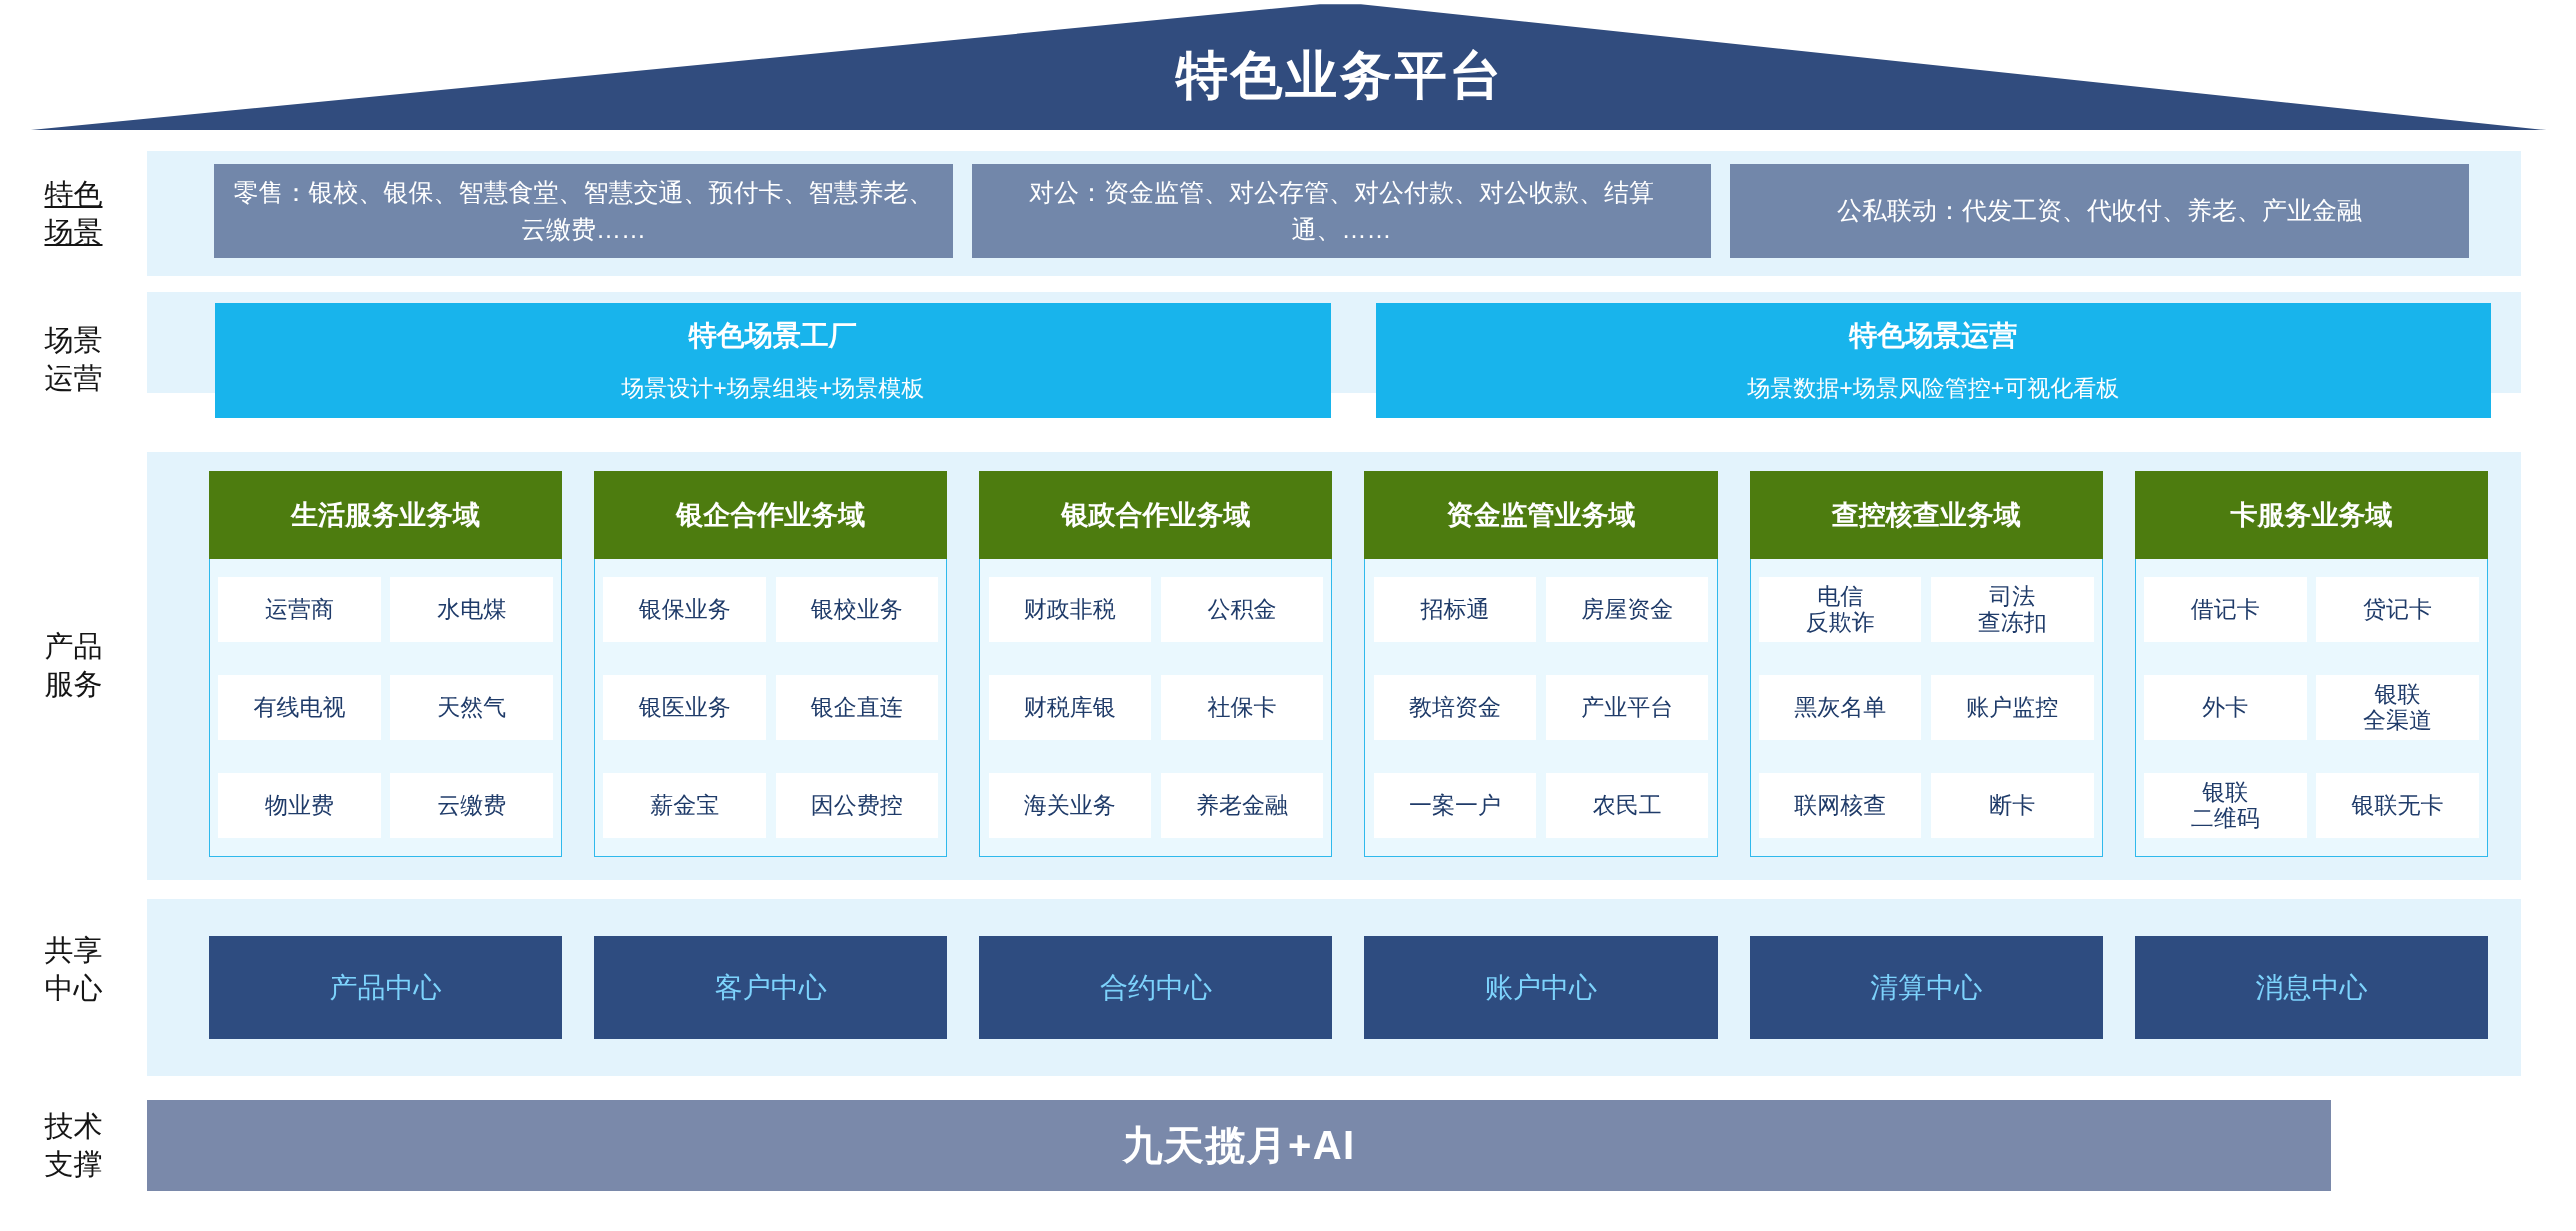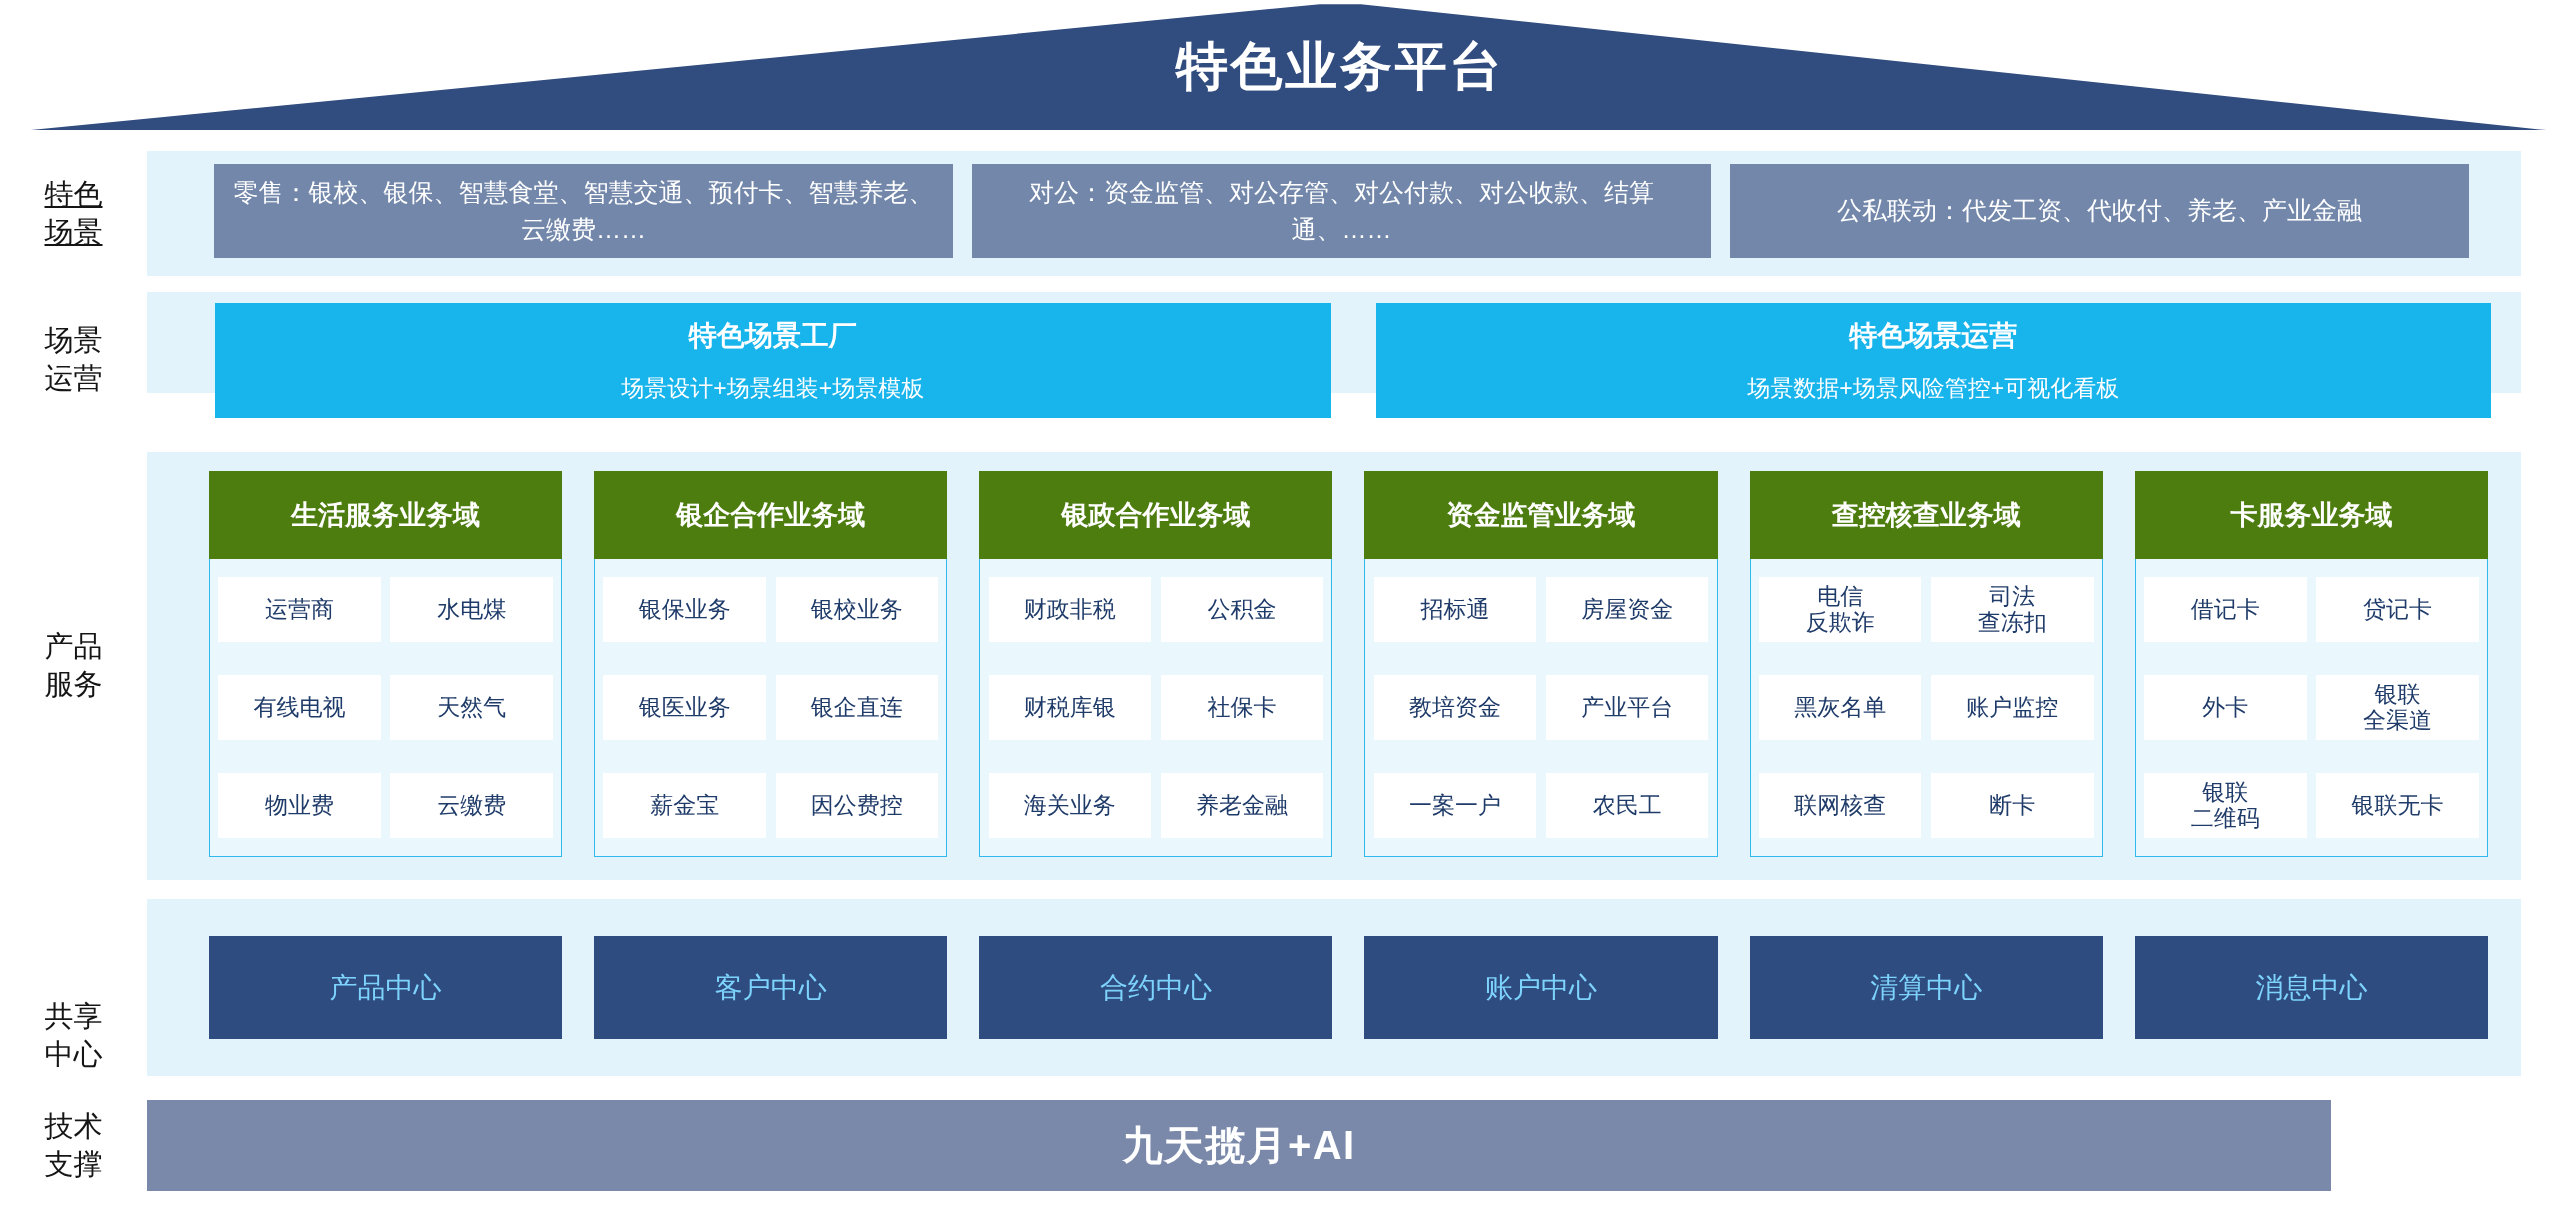--- a/index.html
+++ b/index.html
@@ -7,35 +7,35 @@
     width:2576px;height:1232px;position:relative;background:#ffffff;
     font-family:"Liberation Sans","DejaVu Sans",sans-serif;
     overflow:hidden;
   }
   .pre{white-space:pre-line;}
 
   
   .roof{position:absolute;left:0;top:0;width:2576px;height:137px;}
   .roof svg{display:block;}
   .roof-title{
-    position:absolute;left:1340px;top:32px;transform:translateX(-50%);
+    position:absolute;left:1340px;top:41px;transform:translateX(-50%);
     color:#ffffff;font-size:52px;font-weight:bold;letter-spacing:2.7px;white-space:nowrap;
   }
 
   
   .row-label{
     position:absolute;left:0;width:147px;
     display:flex;align-items:center;justify-content:center;
     color:#151515;font-size:29px;font-weight:500;line-height:1.3;
     text-align:center;
   }
   .lbl1{top:151px;height:125px;text-decoration:underline;}
   .lbl2{top:292px;height:135px;}
   .lbl3{top:452px;height:428px;}
-  .lbl4{top:947px;height:177px;}
+  .lbl4{top:881px;height:177px;}
   .lbl5{top:1100px;height:91px;}
 
   
   .band{
     position:absolute;left:147px;width:2374px;background:#E3F3FC;
     box-sizing:border-box;display:grid;
   }
   .band1{top:151px;height:125px;grid-template-columns:repeat(3,1fr);gap:19px;padding:13px 52px 18px 67px;}
   .band2{top:292px;height:101px;grid-template-columns:repeat(2,1fr);gap:45px;padding:11px 30px 9px 68px;}
   .band3{top:452px;height:428px;grid-template-columns:repeat(6,1fr);gap:32px;padding:18.5px 33px 26px 62px;}

